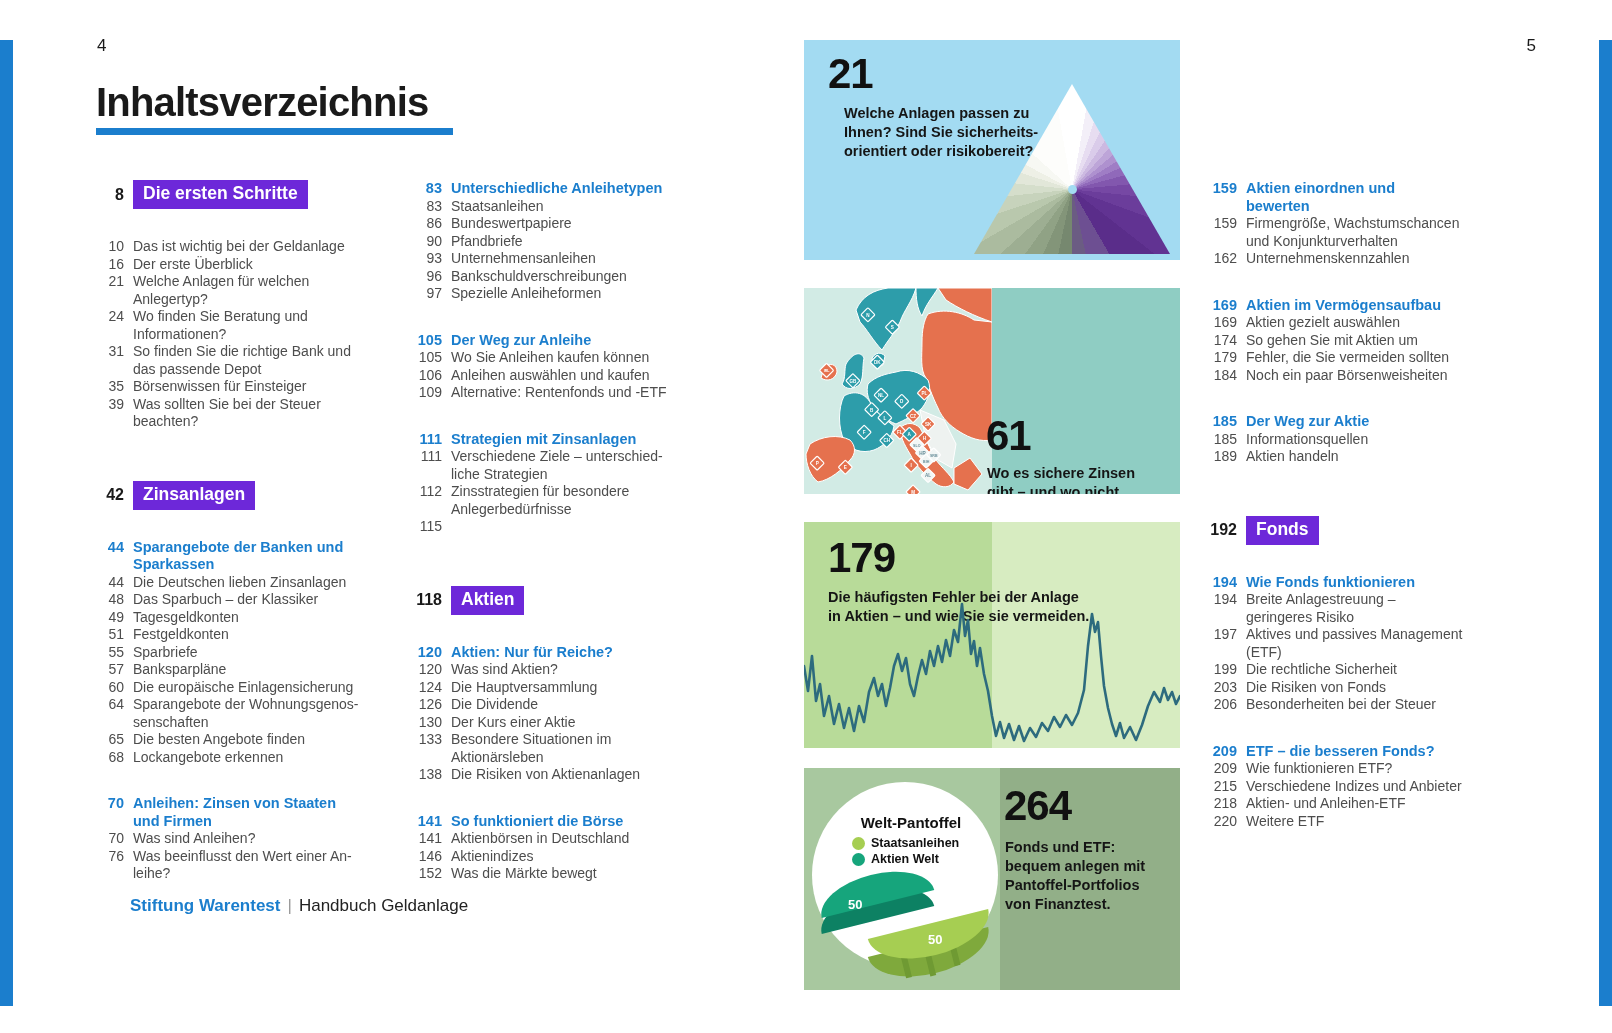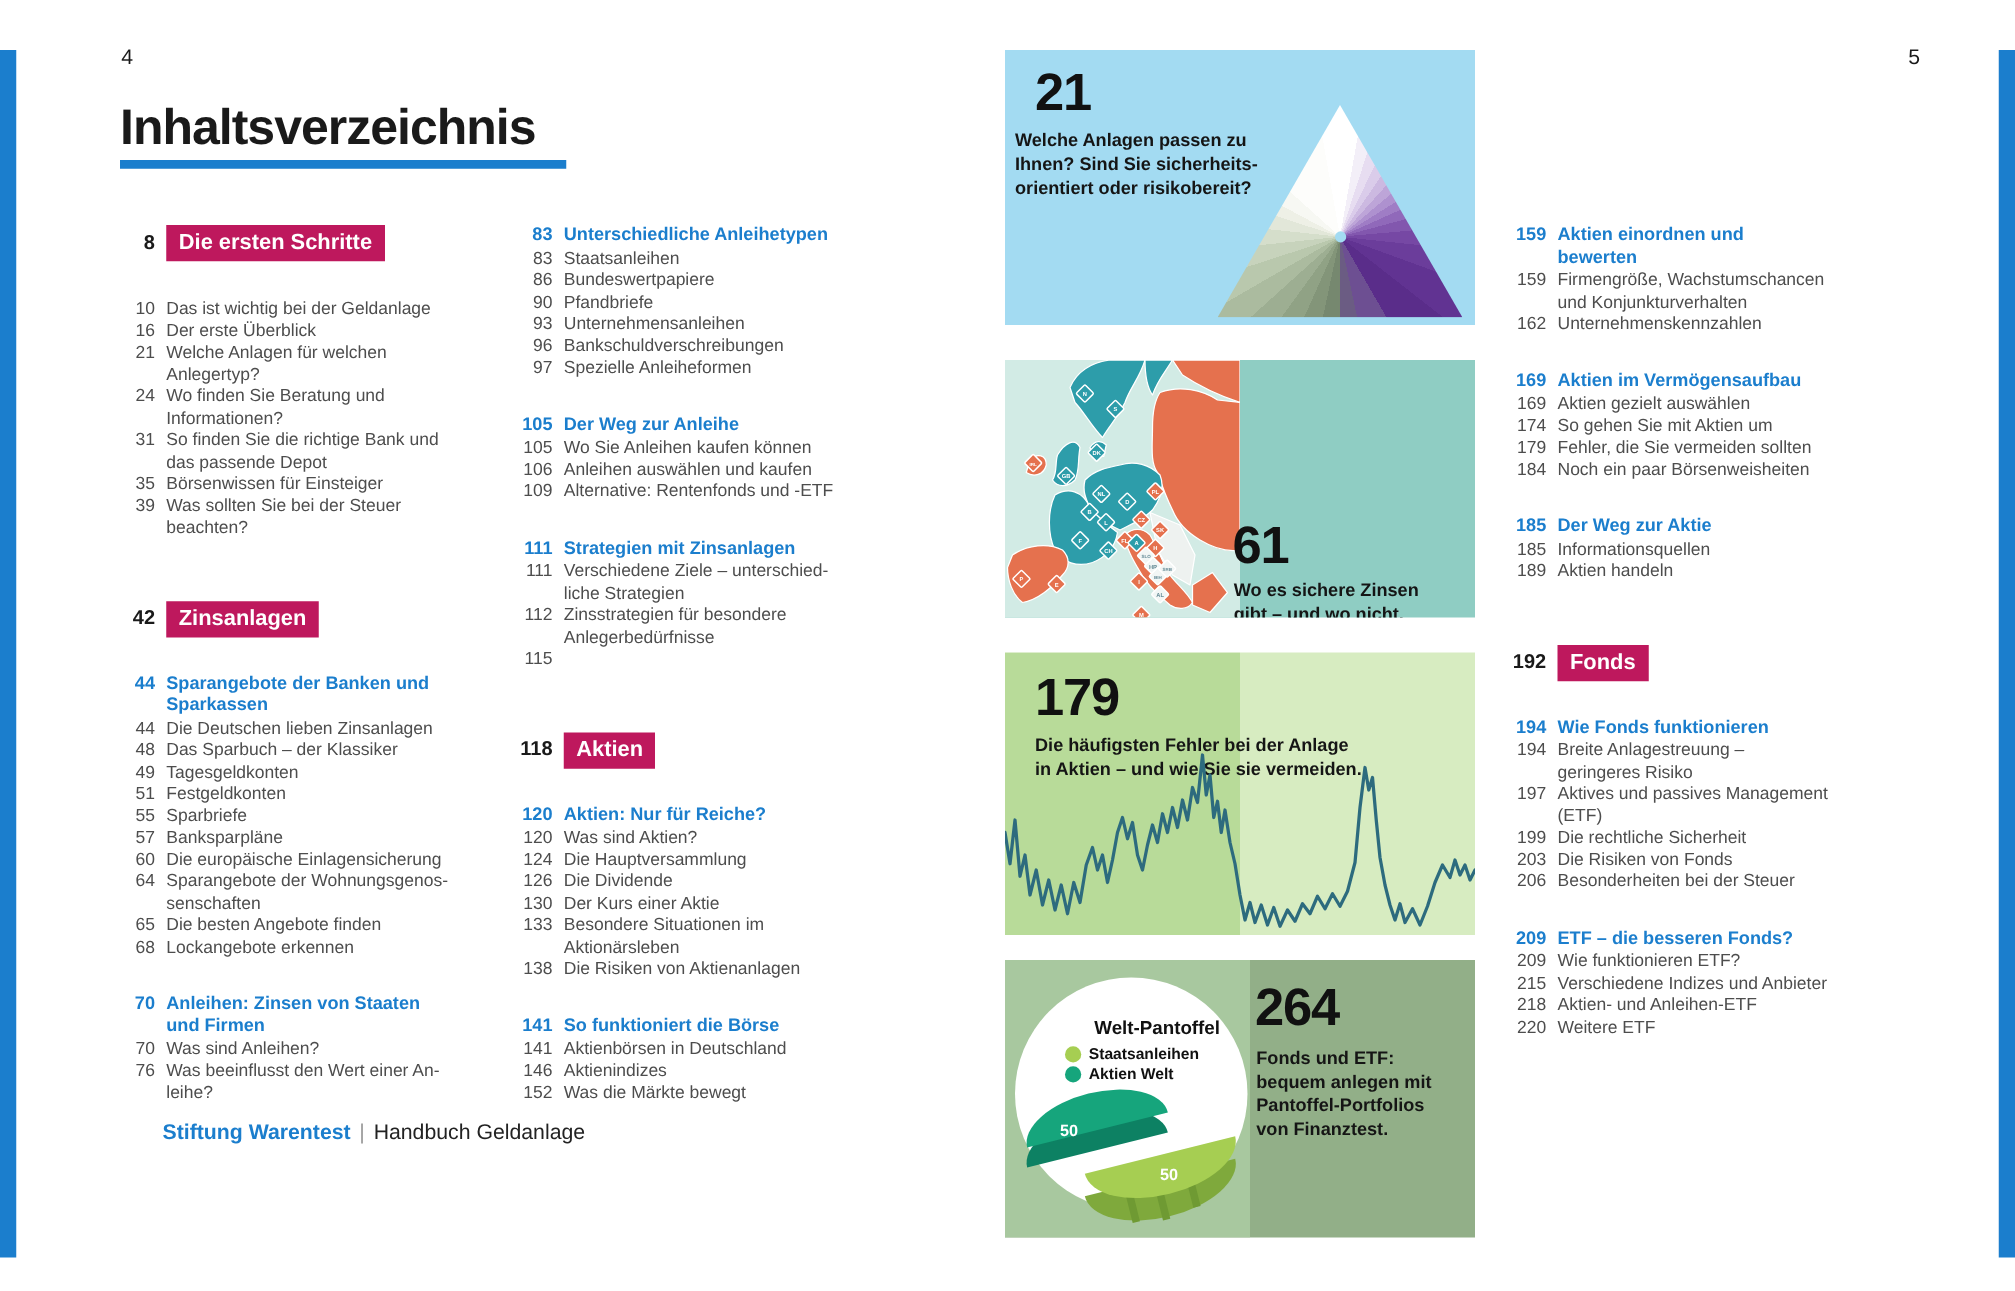--- a/index.html
+++ b/index.html
@@ -23,39 +23,39 @@
 
   
   .col { position:absolute; top:180px; }
   .col-1 { left:96px;  width:305px; }
   .col-2 { left:408px; width:305px; }
   .col-3 { left:1203px; width:330px; }
 
   .chapter { display:flex; align-items:center; margin:50px 0 16px 0; }
   .col > .chapter:first-child { margin-top:0; }
   .chapter .num { font-weight:bold; color:#1a1a1a; font-size:16px; text-align:right; flex:none; margin-right:9px; }
-  .chapter .box { background:#be185d; color:#fff; font-weight:bold; font-size:17.5px; padding:3px 10px 5px 10px; }
+  .chapter .box { background:#6d28d9; color:#fff; font-weight:bold; font-size:17.5px; padding:3px 10px 5px 10px; }
 
   .group { margin-top:29px; }
   .col > .group:first-child { margin-top:0; }
   .trow { display:flex; font-size:14px; line-height:17.5px; color:#4d4d4d; }
   .trow .num { text-align:right; flex:none; margin-right:9px; }
   .col-1 .num { width:28px; }
   .col-2 .num, .col-3 .num { width:34px; }
   .trow.head { color:#1b7ecd; font-weight:bold; font-size:14.5px; }
   .trow.head .num { color:#1b7ecd; }
 
   
   .panel { position:absolute; left:804px; width:376px; overflow:hidden; }
   .p-num { position:absolute; font-size:42px; font-weight:bold; color:#111; letter-spacing:-1px; }
   .p-cap { position:absolute; font-size:14.5px; font-weight:bold; color:#151515; line-height:19px; }
 
   .panel-1 { top:40px; height:220px; background:#a3dbf2; }
   .panel-1 .p-num { left:24px; top:10px; }
-  .panel-1 .p-cap { left:8px; top:64px; }
+  .panel-1 .p-cap { left:40px; top:64px; }
   .tri-wrap { position:absolute; right:10px; bottom:6px; width:196px; height:170px; }
   .tri { width:100%; height:100%;
     clip-path:polygon(50% 0, 0 100%, 100% 100%);
     background:conic-gradient(from 0deg at 50% 62%,
       #ffffff 0deg 10deg, #f3eff8 10deg 18deg, #e7ddf1 18deg 26deg, #daccea 26deg 34deg,
       #ccb9e1 34deg 42deg, #bda5d8 42deg 50deg, #ae91cf 50deg 58deg, #9f7dc5 58deg 66deg,
       #9069ba 66deg 75deg, #8257ae 75deg 85deg, #7648a4 85deg 96deg, #6b3d9b 96deg 110deg,
       #613392 110deg 128deg, #5a2d8a 128deg 150deg, #6d4f92 150deg 168deg, #6b5c83 168deg 180deg,
       #76886f 180deg 192deg, #839579 192deg 204deg, #90a285 204deg 216deg, #9dae92 216deg 228deg,
       #abbb9f 228deg 240deg, #b9c8ad 240deg 252deg, #c7d3bc 252deg 264deg, #d5decb 264deg 276deg,
@@ -72,21 +72,21 @@
   .panel-3 .p-num { left:24px; top:12px; }
   .panel-3 .p-cap { left:24px; top:66px; }
   .panel-3 svg.chart { position:absolute; left:0; bottom:0; }
 
   .panel-4 { top:768px; height:222px; background:#92af88; }
   .panel-4 .half-l { position:absolute; left:0; top:0; width:52%; height:100%; background:#a8c89f; }
   .panel-4 .p-num { left:200px; top:14px; }
   .panel-4 .p-cap { left:201px; top:70px; }
   .pie-circle { position:absolute; left:8px; top:14px; width:186px; height:186px; background:#fff; border-radius:50%; }
   .pie-legend { position:absolute; left:42px; top:46px; width:130px; }
-  .pie-legend .pl-title { font-size:15px; font-weight:bold; color:#111; margin-bottom:5px; text-align:right; }
+  .pie-legend .pl-title { font-size:15px; font-weight:bold; color:#111; margin-bottom:5px; text-align:center; }
   .pie-legend .pl-row { display:flex; align-items:center; font-size:12.5px; font-weight:bold; color:#111; margin:2px 0 0 6px; }
   .pie-legend .pl-dot { width:13px; height:13px; border-radius:50%; flex:none; margin-right:6px; }
   svg.pie { position:absolute; left:0; top:0; }
 </style>
 </head>
 <body>
 
 <div class="edge-bar left"></div>
 <div class="edge-bar right"></div>
 

